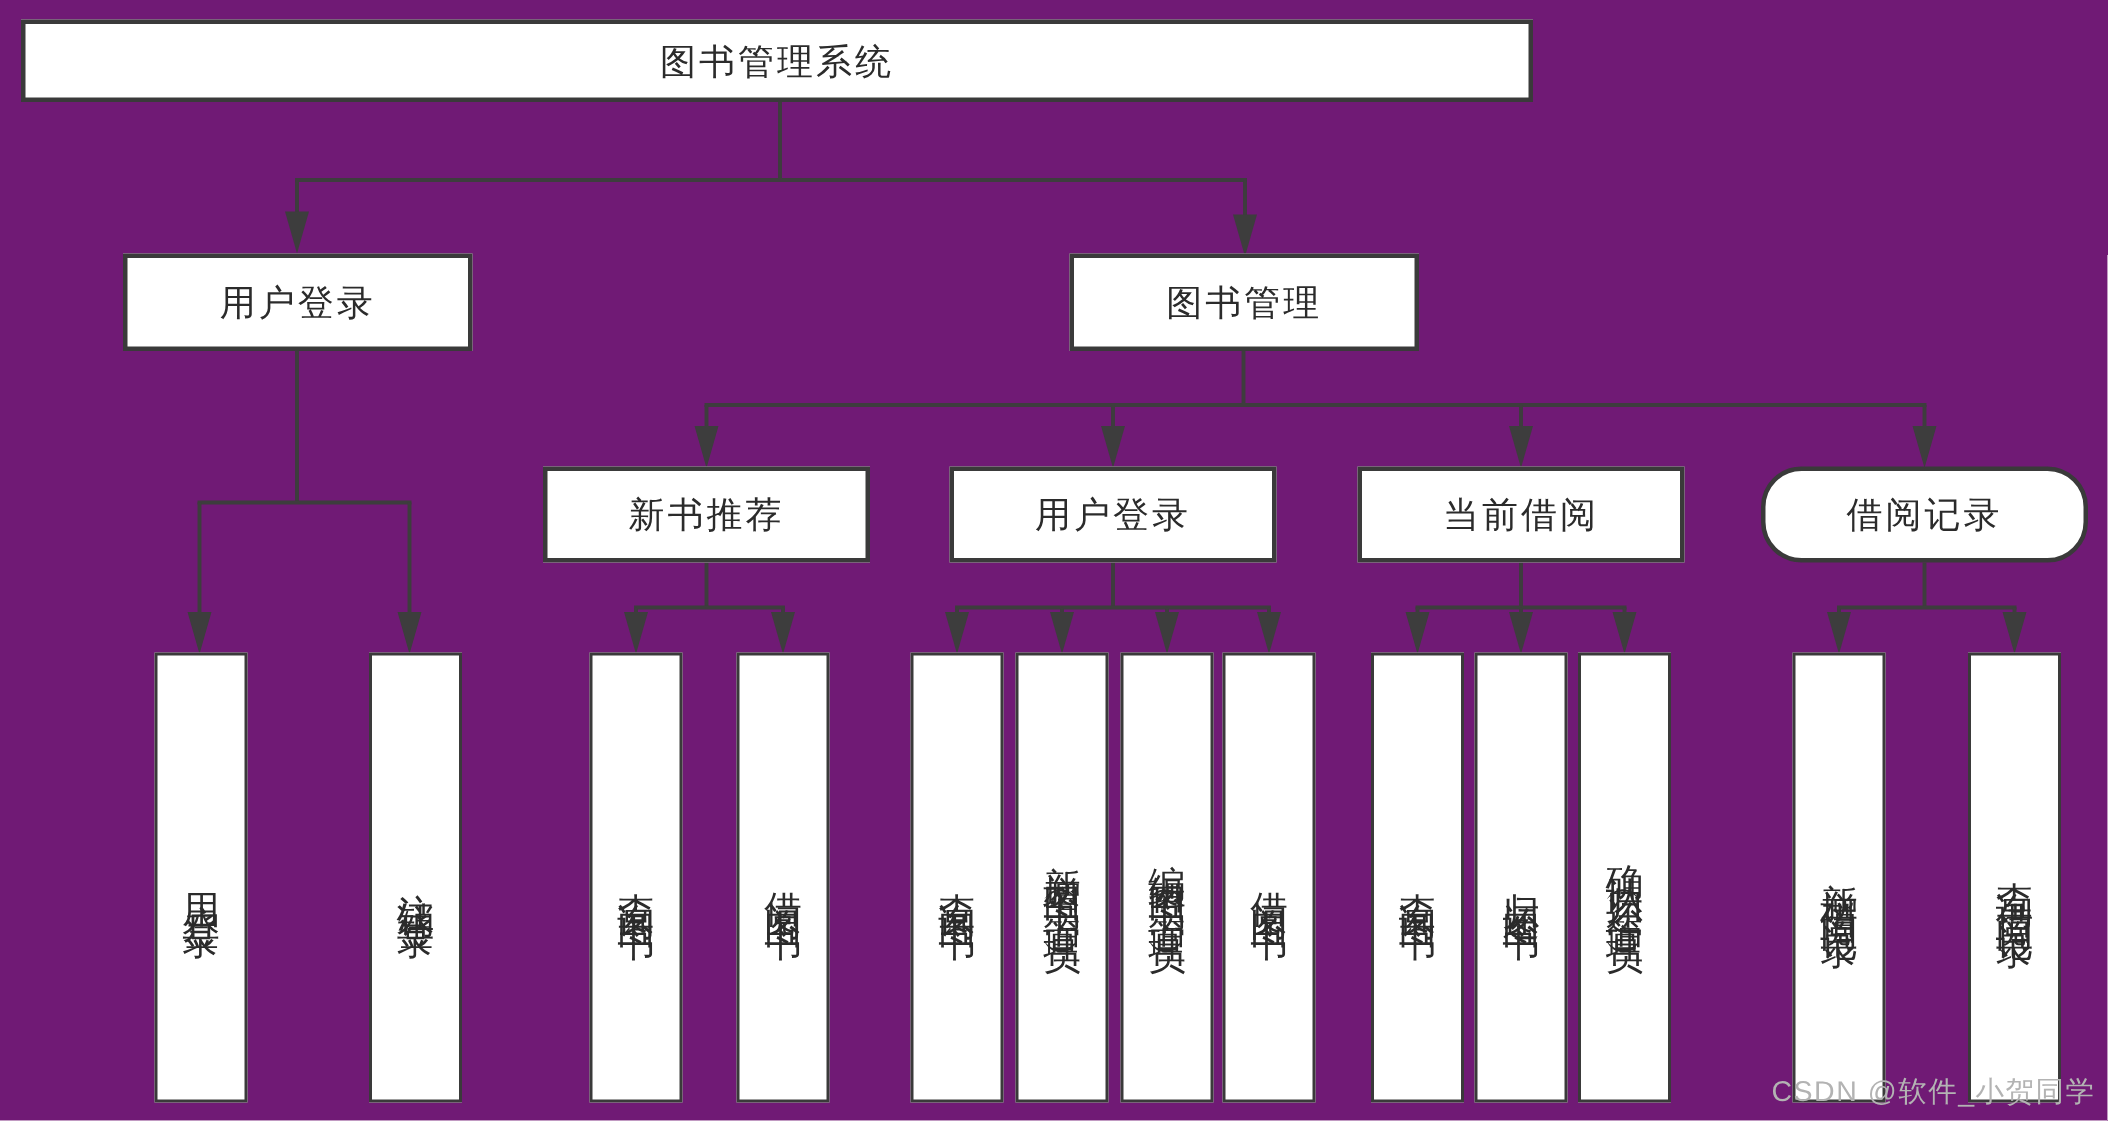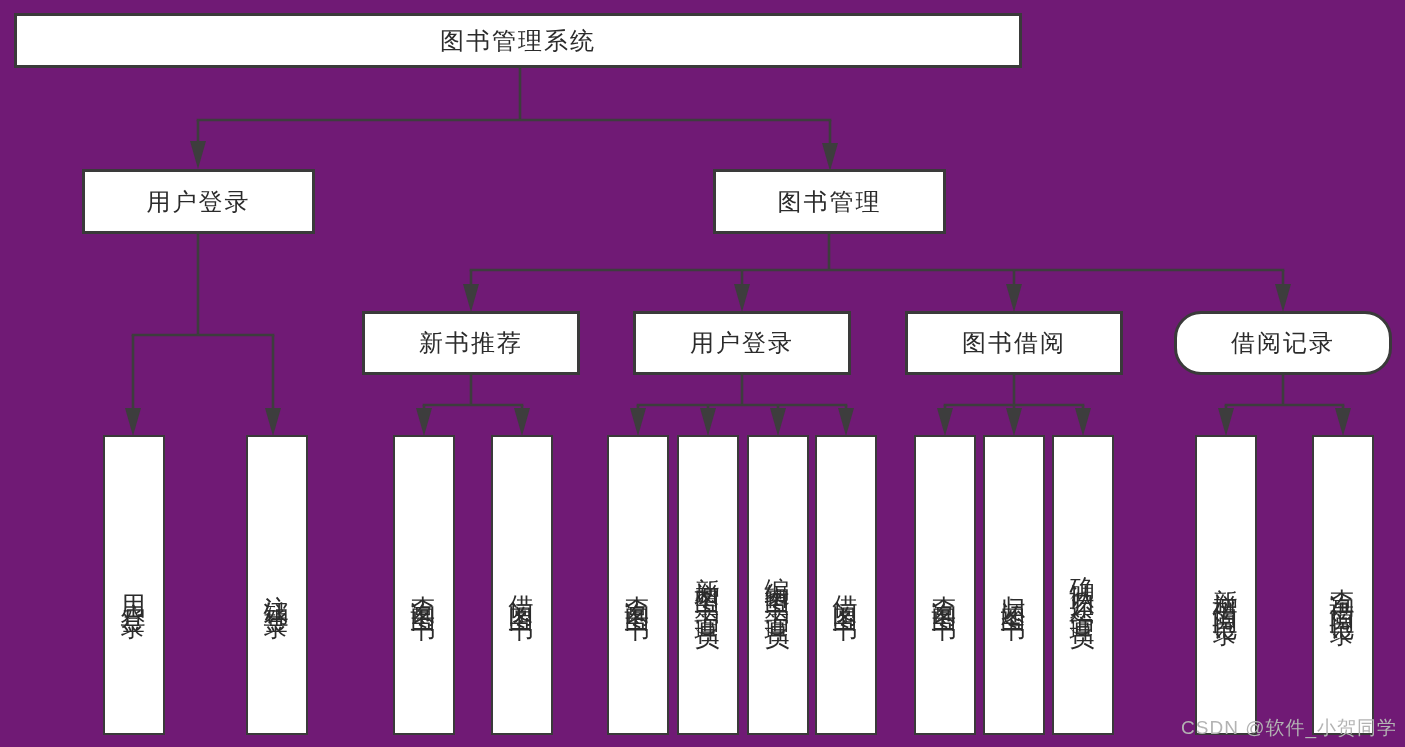--- a/index.html
+++ b/index.html
@@ -128,21 +128,21 @@
     <span>图书管理</span>
   </div>
 
   <div class="box hbox" style="left:362px;top:311px;width:218px;height:64px;">
     <span>新书推荐</span>
   </div>
   <div class="box hbox" style="left:633px;top:311px;width:218px;height:64px;">
     <span>用户登录</span>
   </div>
   <div class="box hbox" style="left:905px;top:311px;width:218px;height:64px;">
-    <span>图书借阅</span>
+    <span>当前借阅</span>
   </div>
   <div class="box hbox" style="left:1174px;top:311px;width:218px;height:64px;border-radius:27px;">
     <span>借阅记录</span>
   </div>
 
   <div class="box leaf" style="left:103px;">
     <span class="vtext">用户登录</span>
   </div>
   <div class="box leaf" style="left:246px;">
     <span class="vtext">注销登录</span>

